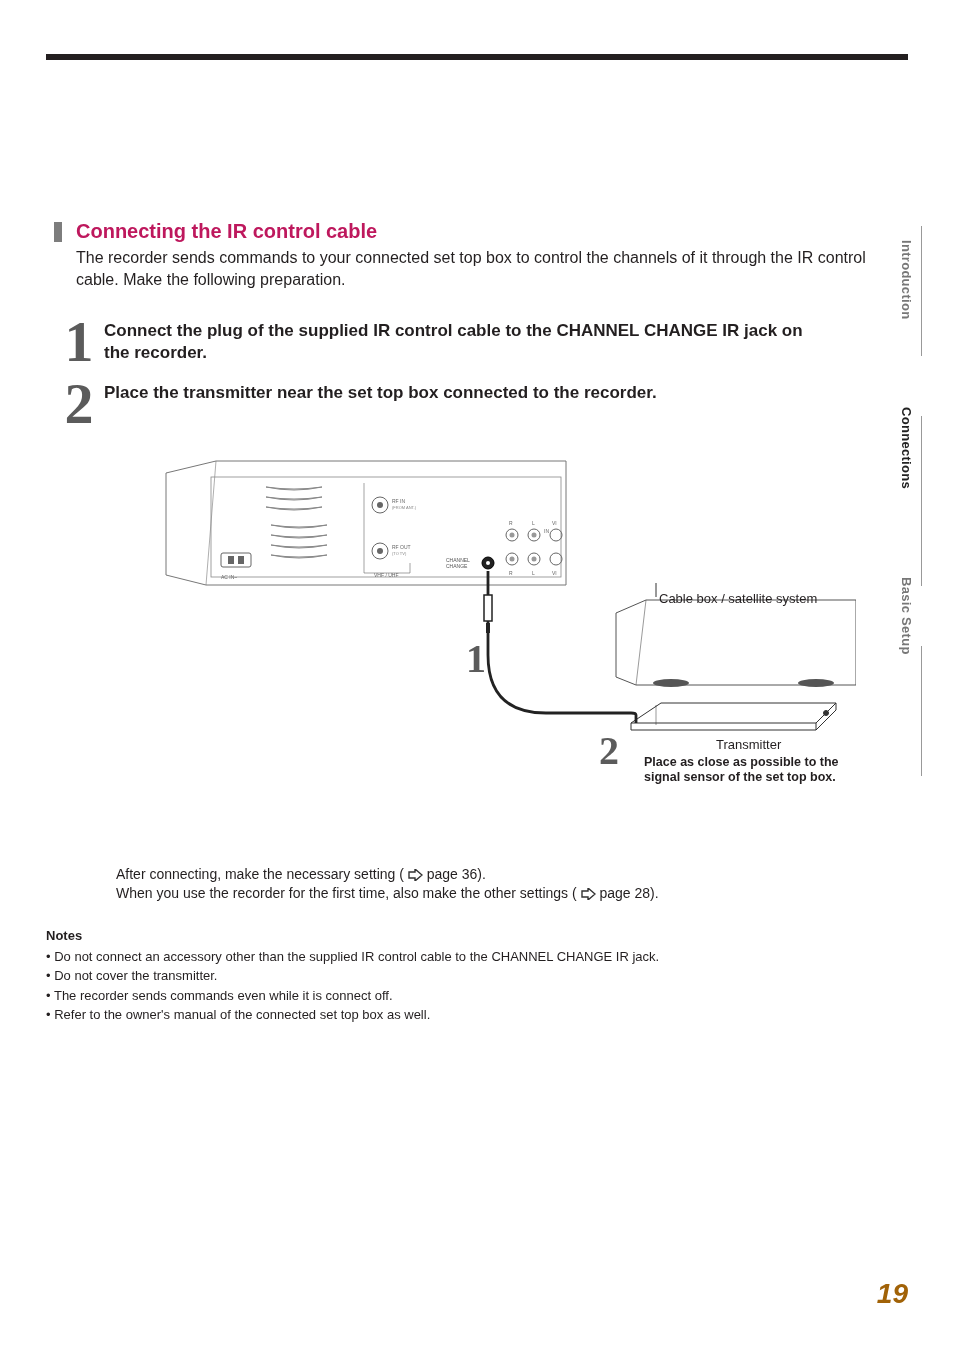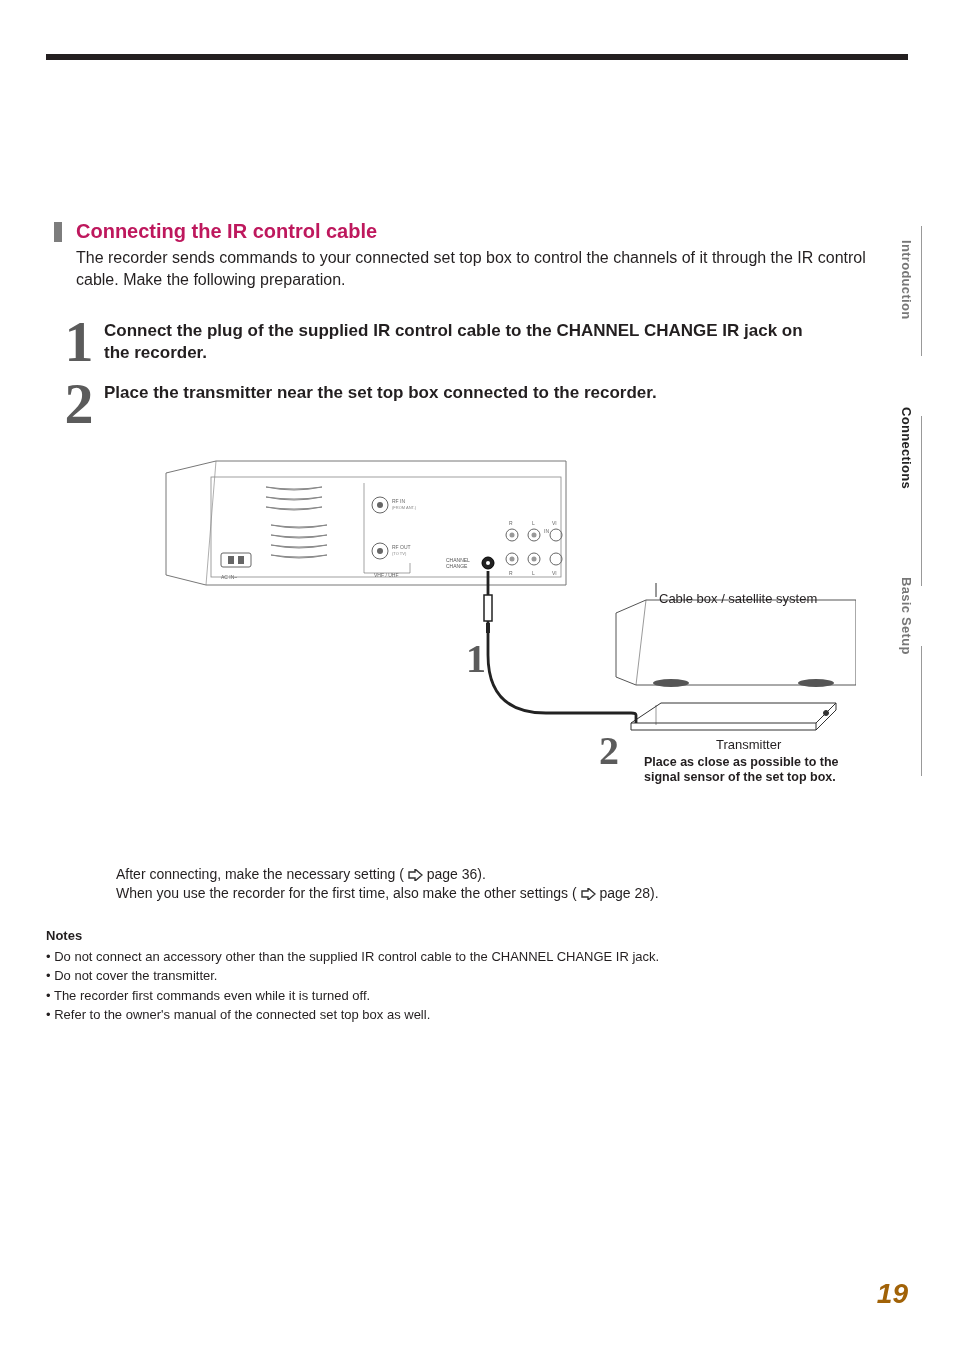--- a/index.html
+++ b/index.html
@@ -286,18 +286,18 @@
     <svg class="arrow-inline" width="15" height="12">
         <path d="M1 3 L7 3 L7 0 L14 6 L7 12 L7 9 L1 9 Z" fill="none" stroke="#333" stroke-width="1.4"></path>
       </svg>
     <span> page 28).</span>
   </div>
 
   <div class="notes-head">Notes</div>
   <div class="notes-list">
     • <span>Do not connect an accessory other than the supplied IR control cable to the CHANNEL CHANGE IR jack.</span><br>
     • <span>Do not cover the transmitter.</span><br>
-    • <span>The recorder first commands even while it is turned off.</span><br>
+    • <span>The recorder sends commands even while it is connect off.</span><br>
     • <span>Refer to the owner's manual of the connected set top box as well.</span>
   </div>
 
   <div class="page-num">19</div>
 </div>
 
 </body></html>

